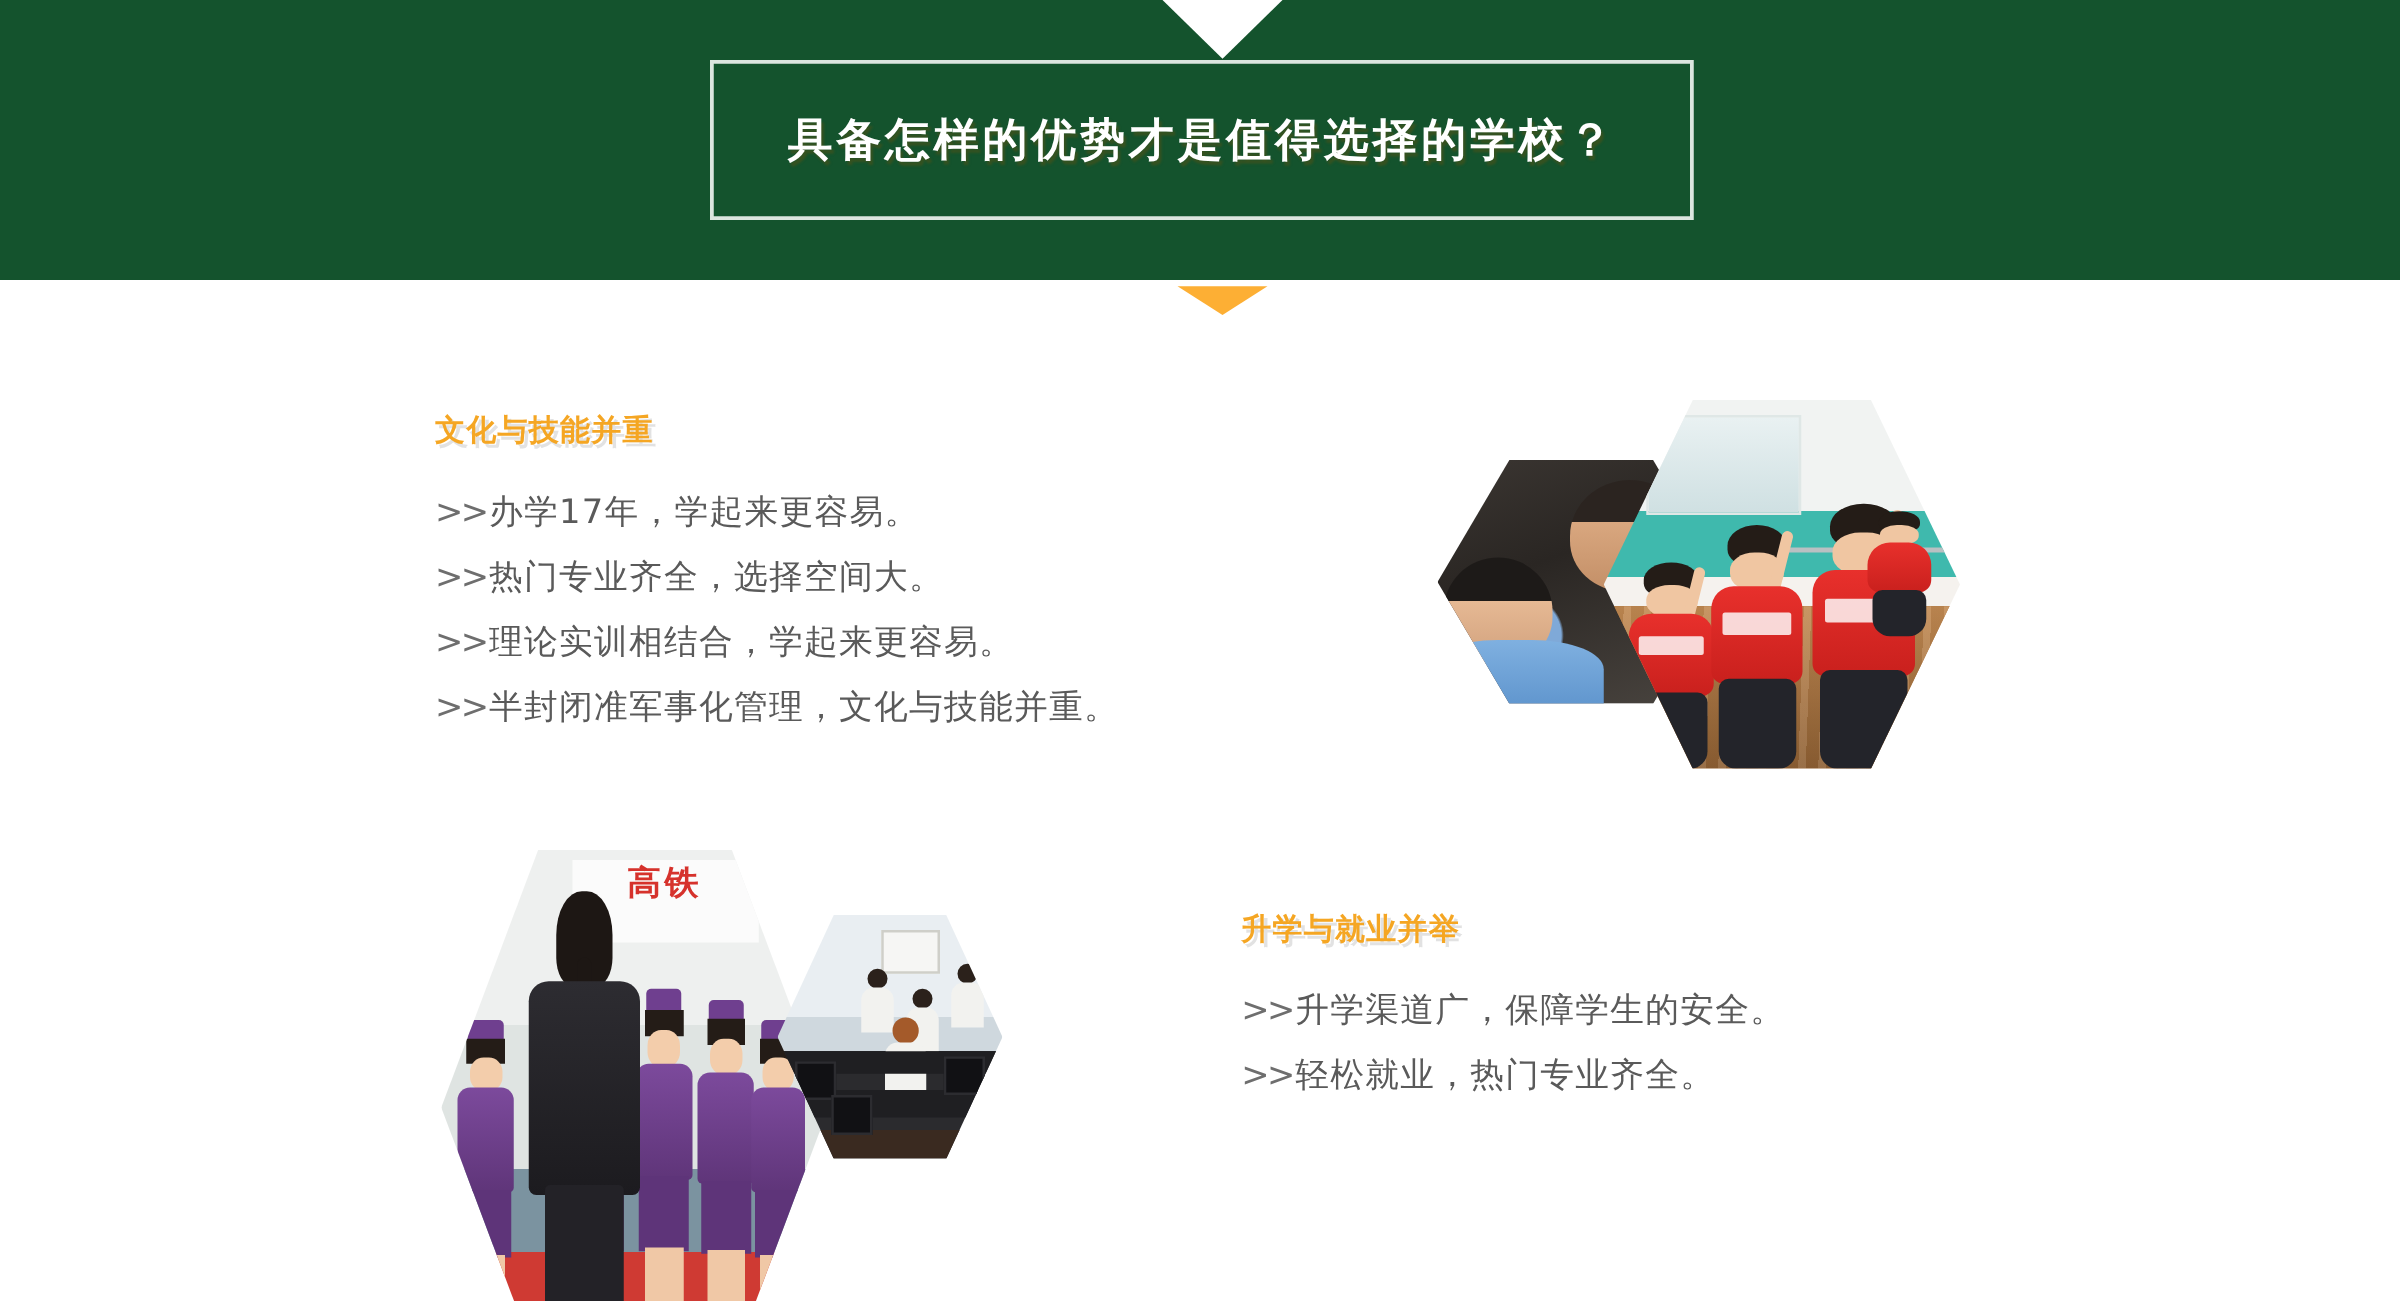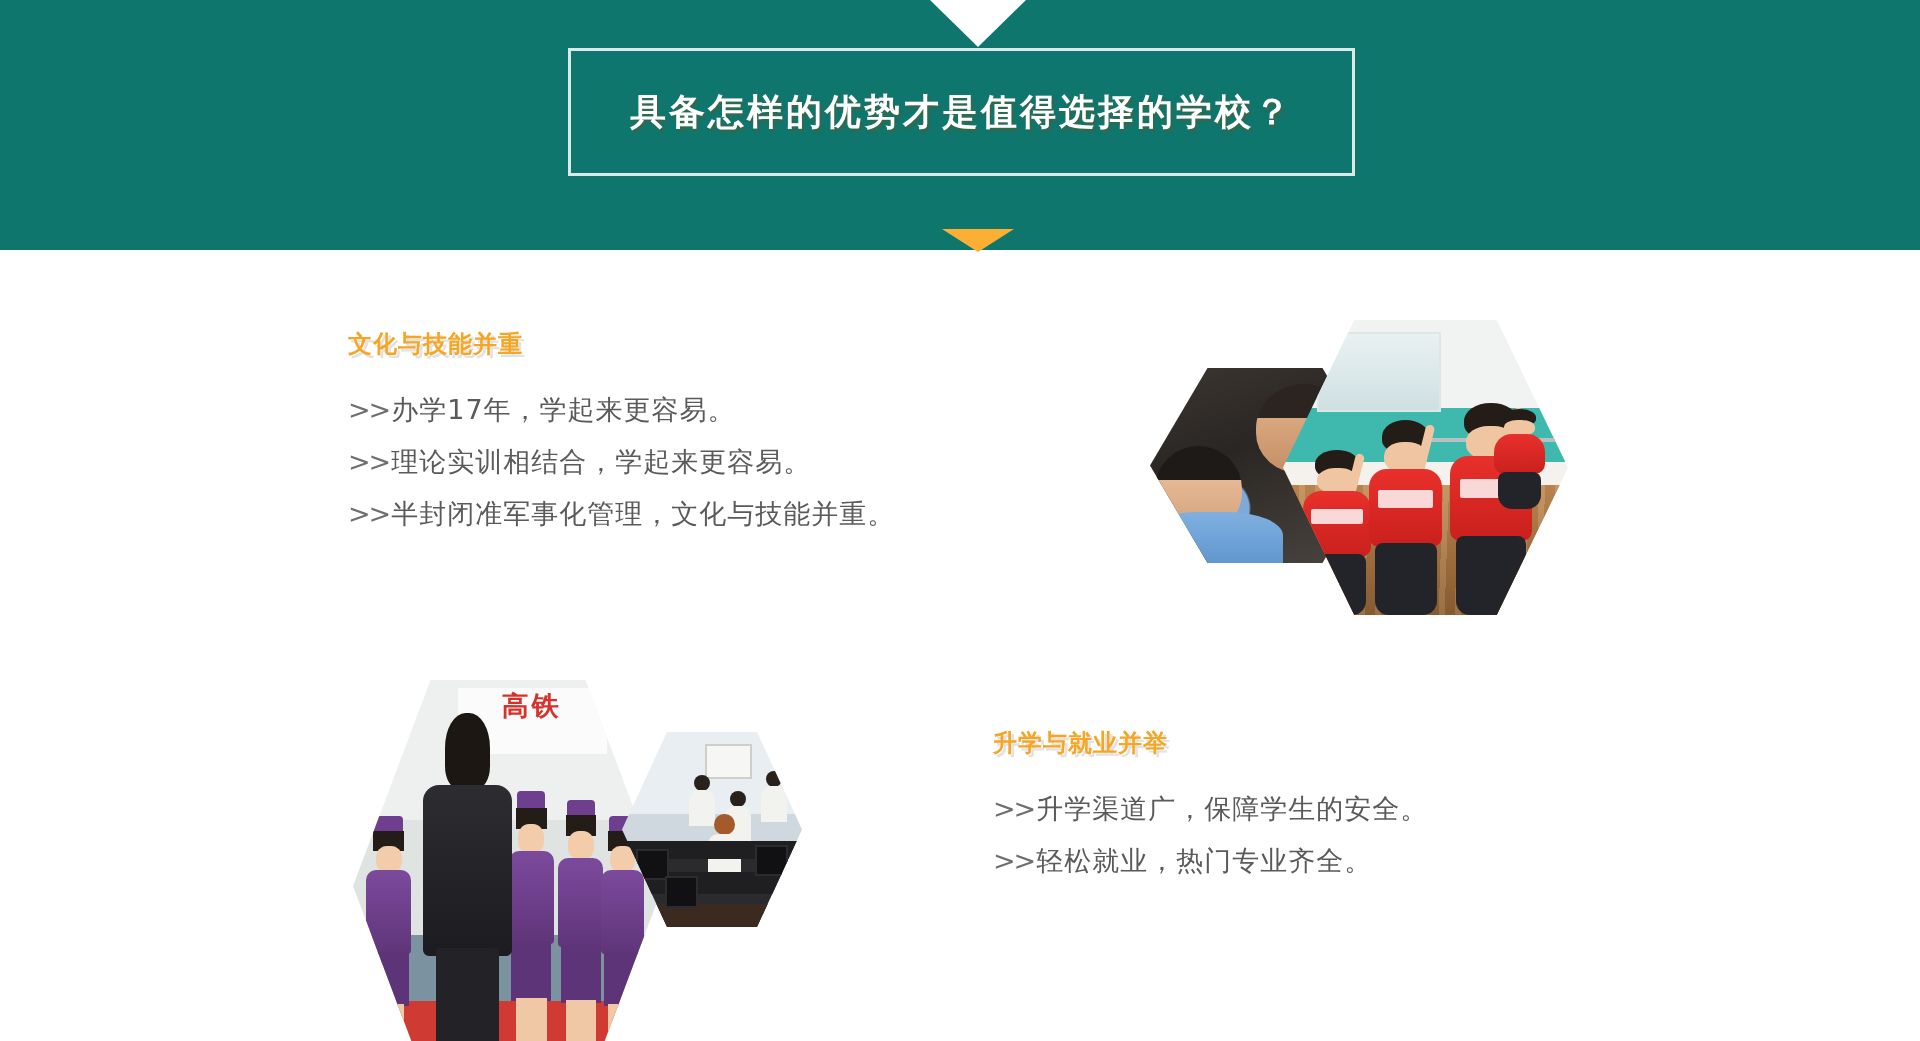--- a/index.html
+++ b/index.html
@@ -14,22 +14,22 @@
     overflow: hidden;
     font-family: "DejaVu Sans", "Liberation Sans", sans-serif;
   }
 
   
   .banner {
     position: absolute;
     left: 0;
     top: 0;
     width: 1920px;
-    height: 250px;
-    background: #0f766e;
+    height: 224px;
+    background: #14532d;
   }
   
   .banner-top-notch {
     position: absolute;
     left: 930px;
     top: 0;
     width: 0;
     height: 0;
     border-left: 48px solid transparent;
     border-right: 48px solid transparent;
@@ -245,20 +245,23 @@
     <div class="title-text">具备怎样的优势才是值得选择的学校？</div>
   </div>
 </div>
 <div class="banner-bottom-notch"></div>
 
 <div class="section" id="section-culture">
   <div class="sec-heading">文化与技能并重</div>
   <div class="bullets">
     <div class="bullet">
       <span class="arrows">&gt;&gt;</span><span>办学17年，学起来更容易。</span>
+    </div>
+    <div class="bullet">
+      <span class="arrows">&gt;&gt;</span><span>热门专业齐全，选择空间大。</span>
     </div>
     <div class="bullet">
       <span class="arrows">&gt;&gt;</span><span>理论实训相结合，学起来更容易。</span>
     </div>
     <div class="bullet">
       <span class="arrows">&gt;&gt;</span><span>半封闭准军事化管理，文化与技能并重。</span>
     </div>
   </div>
 </div>
 

